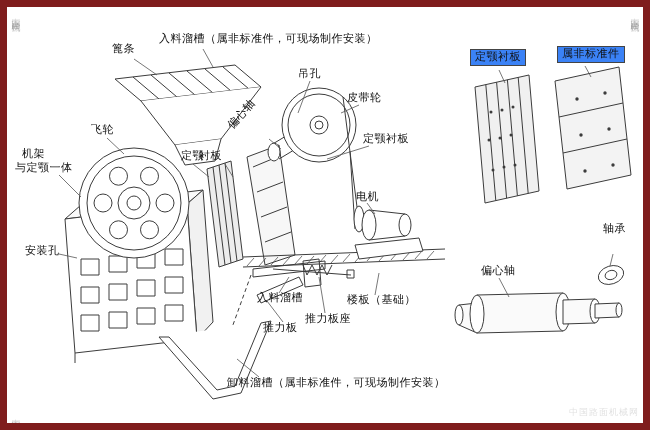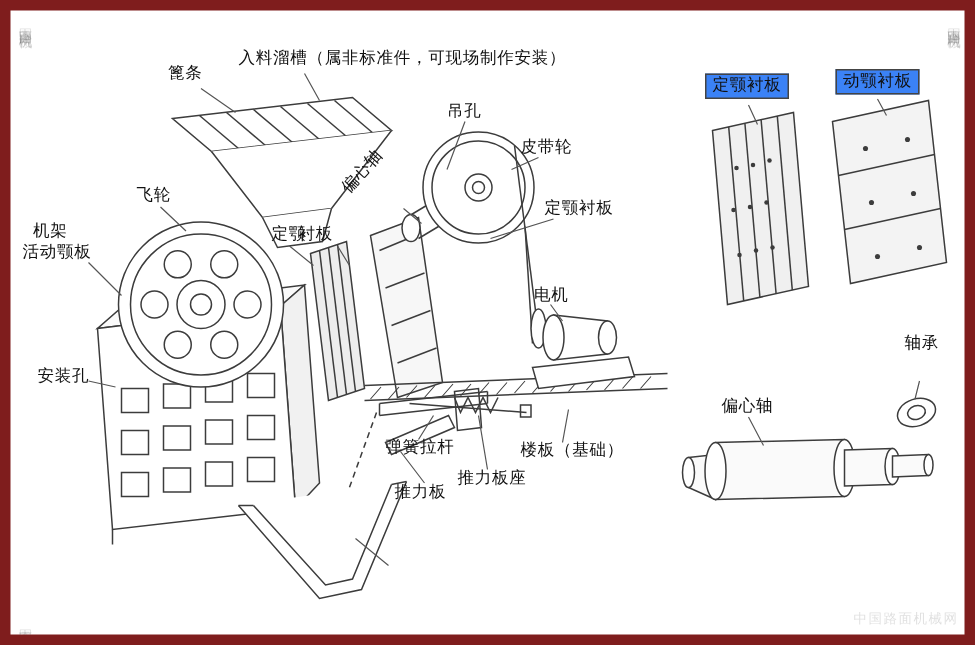--- a/index.html
+++ b/index.html
@@ -205,36 +205,37 @@
       M252,370 L230,352
       M606,247 L603,259
       M492,271 L502,290
       M492,63 L498,76
       M578,59 L584,70"></path>
   </svg>
 
   <div class="lbl" style="left:105px;top:36px">篦条</div>
   <div class="lbl" style="left:152px;top:26px">入料溜槽（属非标准件，可现场制作安装）</div>
   <div class="lbl boxed" style="left:463px;top:42px">定颚衬板</div>
-  <div class="lbl boxed" style="left:550px;top:39px">动颚衬板</div>
+  <div class="lbl boxed" style="left:550px;top:39px">属非标准件</div>
   <div class="lbl" style="left:291px;top:61px">吊孔</div>
   <div class="lbl" style="left:340px;top:85px">皮带轮</div>
   <div class="lbl" style="left:84px;top:117px">飞轮</div>
   <div class="lbl" style="left:228px;top:112px;transform:rotate(-48deg);transform-origin:0 100%">偏心轴</div>
   <div class="lbl" style="left:356px;top:126px">定颚衬板</div>
   <div class="lbl" style="left:15px;top:141px">机架</div>
-  <div class="lbl" style="left:8px;top:155px">活动颚板</div>
+  <div class="lbl" style="left:8px;top:155px">与定颚一体</div>
   <div class="lbl" style="left:174px;top:143px">定颚</div>
   <div class="lbl" style="left:192px;top:143px">衬板</div>
   <div class="lbl" style="left:349px;top:184px">电机</div>
   <div class="lbl" style="left:18px;top:238px">安装孔</div>
-  <div class="lbl" style="left:250px;top:285px">弹簧拉杆</div>
+  <div class="lbl" style="left:250px;top:285px">入料溜槽</div>
   <div class="lbl" style="left:340px;top:287px">楼板（基础）</div>
   <div class="lbl" style="left:256px;top:315px">推力板</div>
   <div class="lbl" style="left:298px;top:306px">推力板座</div>
+  <div class="lbl" style="left:220px;top:370px">卸料溜槽（属非标准件，可现场制作安装）</div>
   <div class="lbl" style="left:596px;top:216px">轴承</div>
   <div class="lbl" style="left:474px;top:258px">偏心轴</div>
 
   <span class="wm vert" style="left:2px;top:4px">中国路面机械网</span>
   <span class="wm vert" style="right:2px;top:4px">中国路面机械网</span>
   <span class="wm vert" style="left:2px;bottom:4px">中国路面机械网</span>
   <span class="wm" style="right:4px;bottom:4px">中国路面机械网</span>
 
 </div>
 

